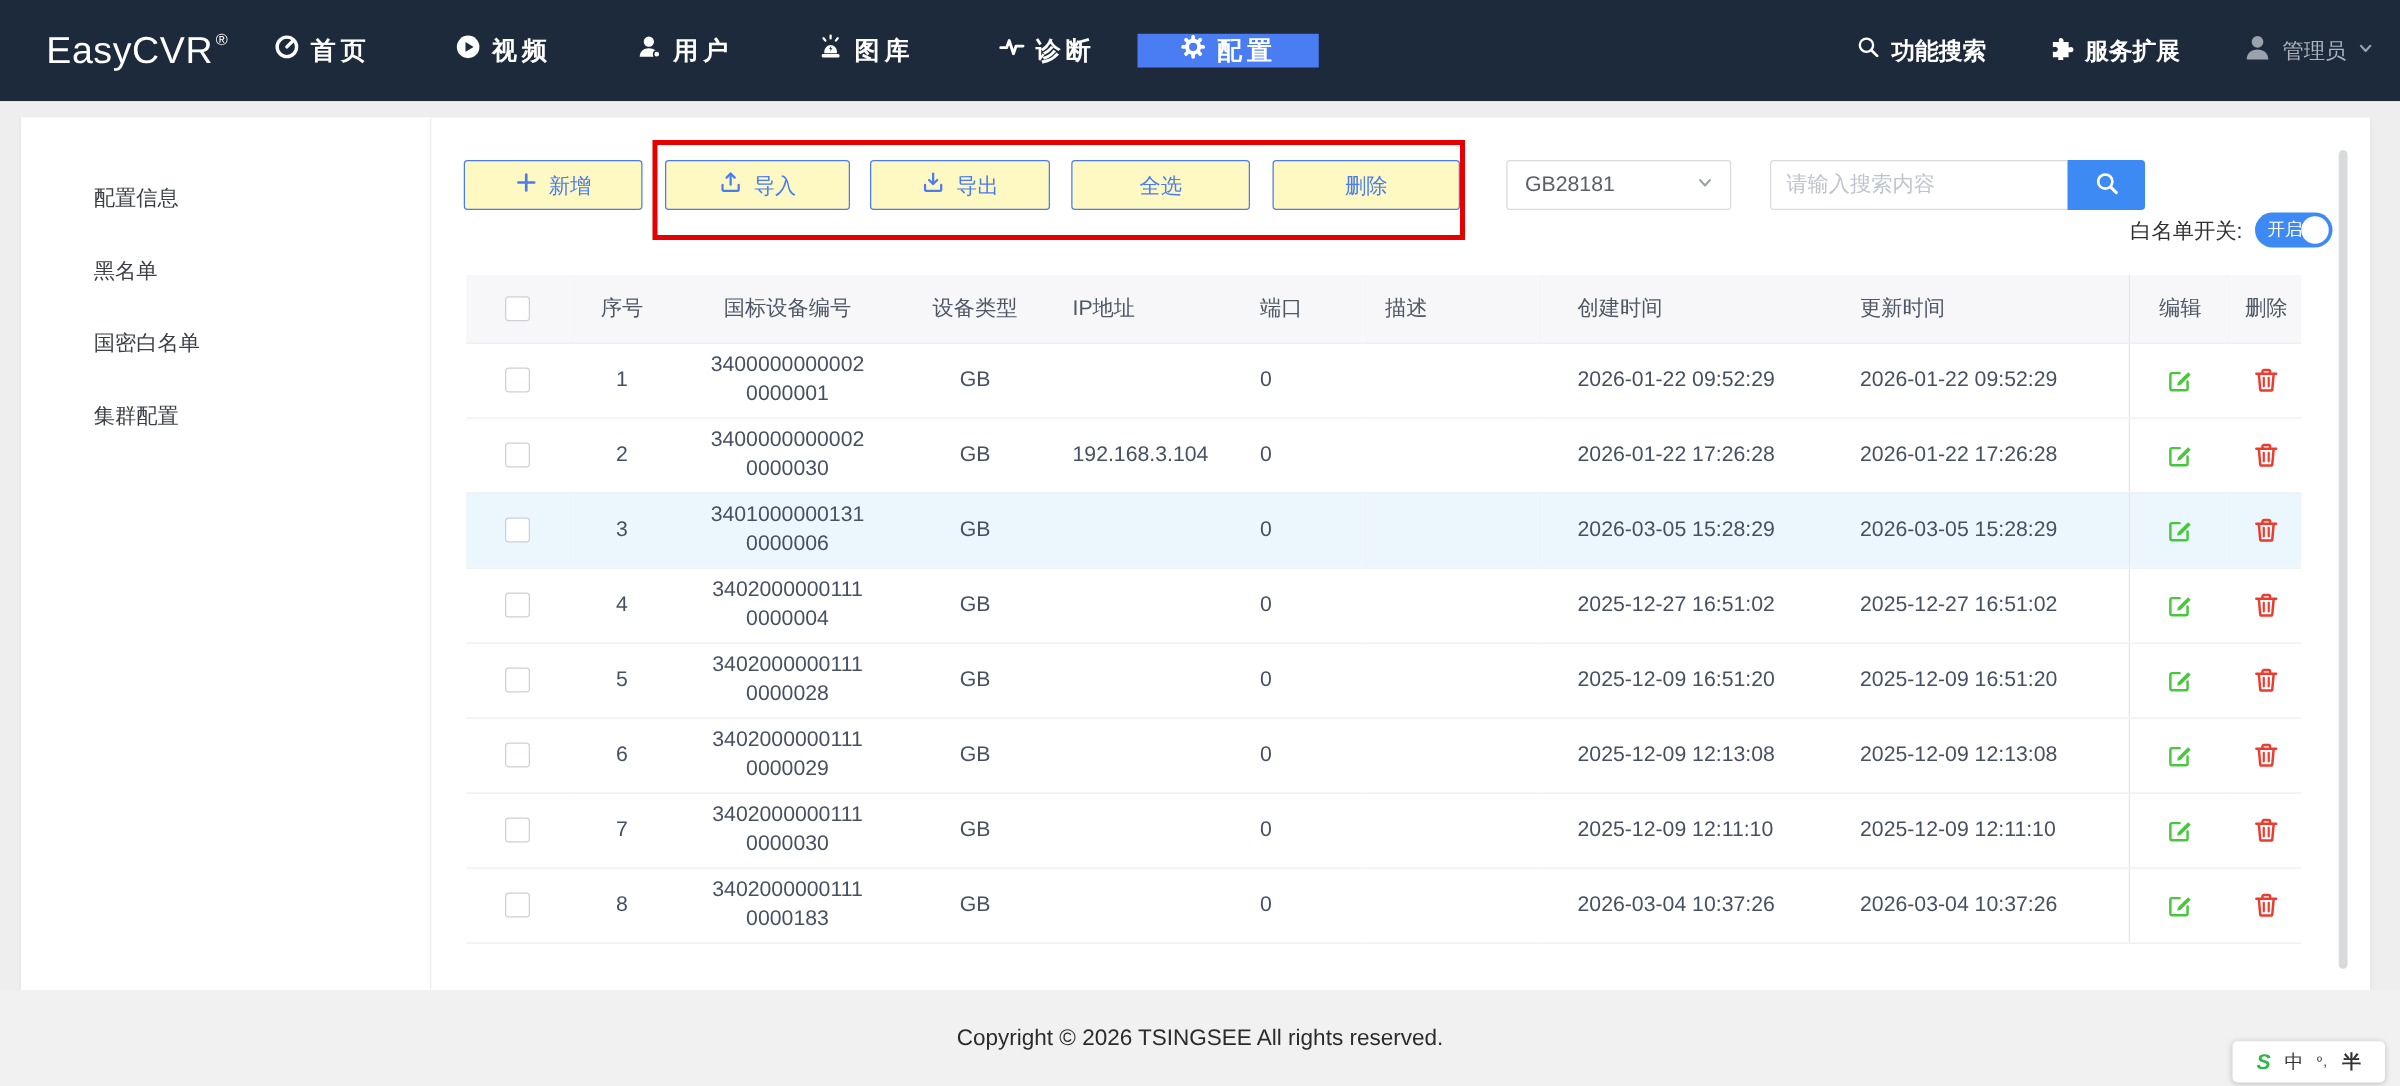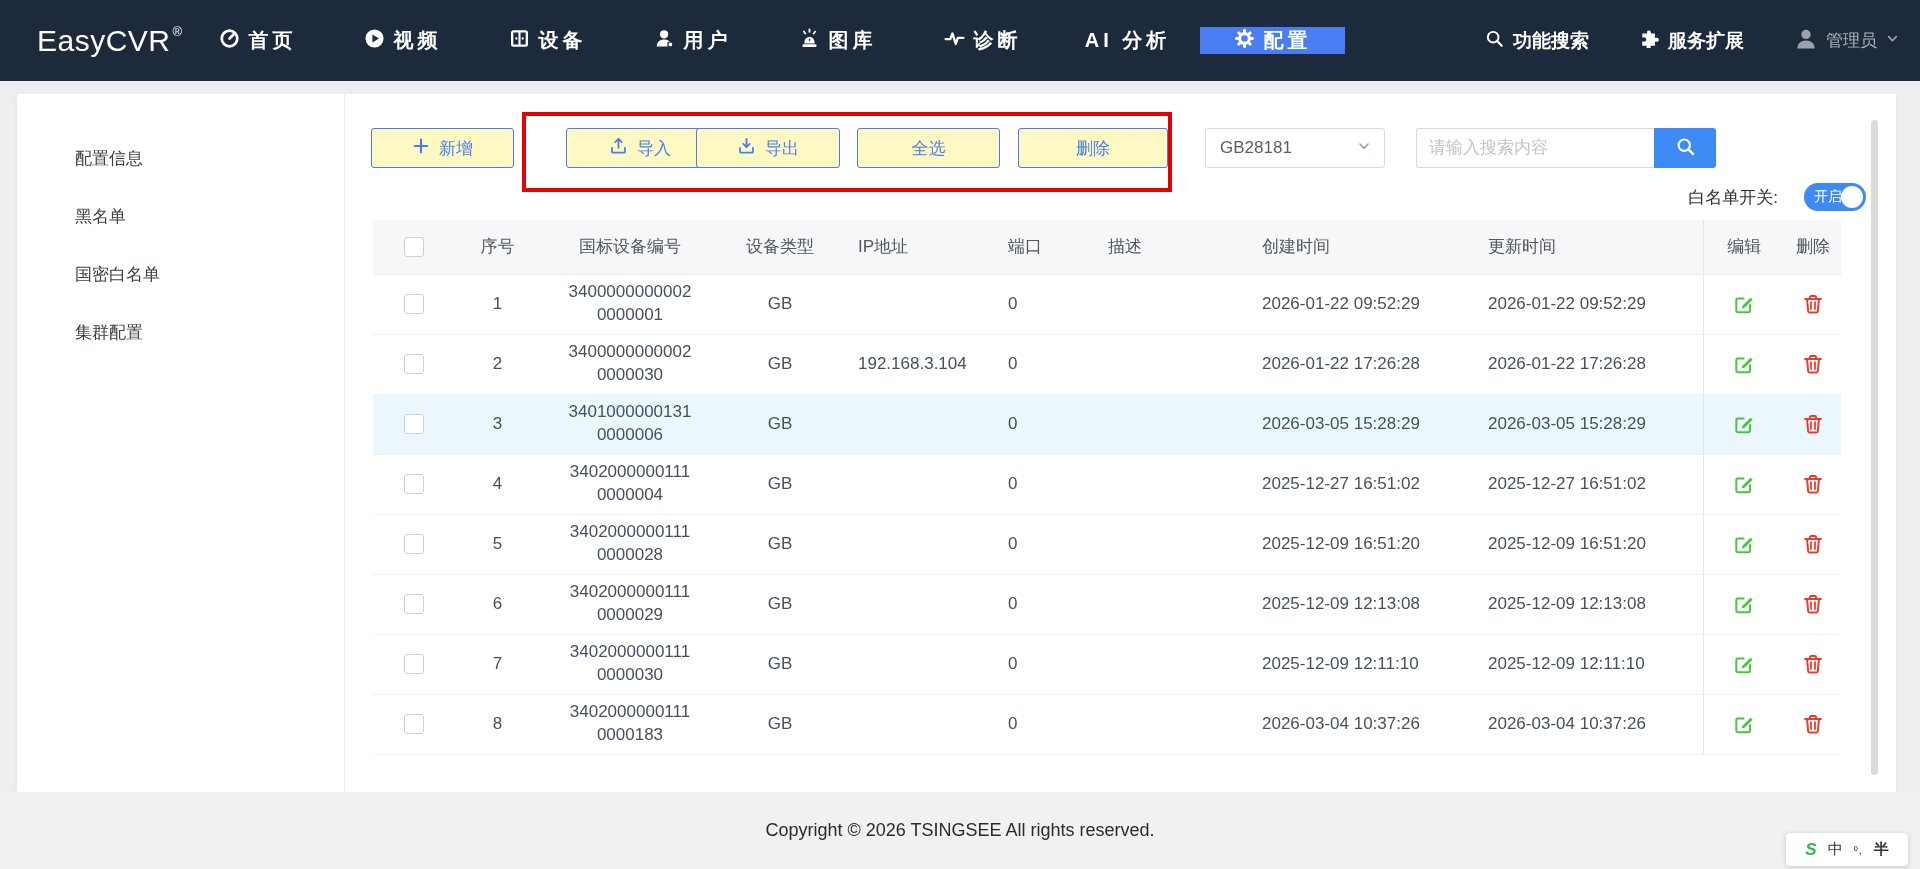--- a/index.html
+++ b/index.html
@@ -47,21 +47,21 @@
     align-items:center; padding:0 12px 0 14px; font-size:17px; color:#5a6068; cursor:pointer; }
   .protocol-select .chev { margin-left:auto; }
   .search-box { position:absolute; left:1399px; top:34px; height:40px; display:flex; }
   .search-input { width:238px; height:40px; border:1px solid #d7dade; border-right:none;
     border-radius:3px 0 0 3px; padding:0 12px; font-size:17px; color:#333; outline:none;
     font-family:inherit; }
   .search-input::placeholder { color:#bfc4cc; }
   .search-btn { width:62px; height:40px; background:#3d8af5; border:none;
     border-radius:0 3px 3px 0; display:flex; align-items:center; justify-content:center;
     cursor:pointer; }
-  .switch-row { position:absolute; right:30px; top:89px; display:flex; align-items:center; gap:26px; }
+  .switch-row { position:absolute; right:30px; top:76px; display:flex; align-items:center; gap:10px; }
   .switch-label { font-size:17px; color:#303030; }
   .toggle { position:relative; width:62px; height:28px; background:#3d8af5; border-radius:14px;
     cursor:pointer; }
   .toggle .on-text { position:absolute; left:10px; top:50%; transform:translateY(-50%);
     color:#fff; font-size:14px; }
   .toggle .knob { position:absolute; right:3px; top:3px; width:22px; height:22px;
     background:#fff; border-radius:50%; }
 
   
   .red-annotation { position:absolute; left:505px; top:18px; width:650px; height:80px;
@@ -127,31 +127,20 @@
         <svg width="21" height="21" viewBox="0 0 20 20">
             <circle cx="10" cy="10" r="8.6" fill="#fff"></circle>
             <polygon points="8,6.3 14.2,10 8,13.7" fill="#1d2a3c"></polygon>
           </svg>
       </span>
       <span class="lbl">视频</span>
     </div>
     <div class="nav-item">
       <span>
         <svg width="21" height="21" viewBox="0 0 20 20">
-            <rect x="3" y="3.2" width="14" height="13.6" rx="1.3" fill="none" stroke="#fff" stroke-width="2.2"></rect>
-            <line x1="10" y1="3.2" x2="10" y2="16.8" stroke="#fff" stroke-width="2"></line>
-            <circle cx="7" cy="10" r="1.1" fill="#fff"></circle>
-            <circle cx="13" cy="10" r="1.1" fill="#fff"></circle>
-          </svg>
-      </span>
-      <span class="lbl">设备</span>
-    </div>
-    <div class="nav-item">
-      <span>
-        <svg width="21" height="21" viewBox="0 0 20 20">
             <circle cx="9.6" cy="6" r="3.9" fill="#fff"></circle>
             <path d="M2.6 17.6 c0-4.2 3.1-6.6 7-6.6 s7 2.4 7 6.6 z" fill="#fff"></path>
             <circle cx="15.6" cy="15.6" r="2.4" fill="#fff" stroke="#1d2a3c" stroke-width="1.2"></circle>
           </svg>
       </span>
       <span class="lbl">用户</span>
     </div>
     <div class="nav-item">
       <span>
         <svg width="21" height="21" viewBox="0 0 20 20">
@@ -165,23 +154,20 @@
       </span>
       <span class="lbl">图库</span>
     </div>
     <div class="nav-item">
       <span>
         <svg width="21" height="21" viewBox="0 0 20 20">
             <polyline points="1.5,10.6 6,10.6 8,5.2 11.2,15.2 13.2,9.4 18.5,9.4" fill="none" stroke="#fff" stroke-width="2.2" stroke-linecap="round" stroke-linejoin="round"></polyline>
           </svg>
       </span>
       <span class="lbl">诊断</span>
-    </div>
-    <div class="nav-item">
-      <span class="lbl">AI 分析</span>
     </div>
     <div class="nav-item active">
       <span>
         <svg width="21" height="21" viewBox="0 0 20 20">
           <g fill="#fff">
             <rect x="8.6" y="1" width="2.8" height="4.6" rx="1.2"></rect>
             <rect x="8.6" y="1" width="2.8" height="4.6" rx="1.2" transform="rotate(45 10 10)"></rect>
             <rect x="8.6" y="1" width="2.8" height="4.6" rx="1.2" transform="rotate(90 10 10)"></rect>
             <rect x="8.6" y="1" width="2.8" height="4.6" rx="1.2" transform="rotate(135 10 10)"></rect>
             <rect x="8.6" y="1" width="2.8" height="4.6" rx="1.2" transform="rotate(180 10 10)"></rect>
@@ -250,21 +236,21 @@
 
     <button class="btn" style="left:354px;width:143px;">
       <span>
         <svg width="18" height="18" viewBox="0 0 20 20">
             <line x1="10" y1="3" x2="10" y2="17" stroke="#4a7cf0" stroke-width="2.4" stroke-linecap="round"></line>
             <line x1="3" y1="10" x2="17" y2="10" stroke="#4a7cf0" stroke-width="2.4" stroke-linecap="round"></line>
           </svg>
       </span>
       <span>新增</span>
     </button>
-    <button class="btn" style="left:515px;width:148px;margin-left:34px;">
+    <button class="btn" style="left:515px;width:148px;">
       <span>
         <svg width="19" height="19" viewBox="0 0 20 20">
             <path d="M3.2 12.6 v4 a1 1 0 0 0 1 1 h11.6 a1 1 0 0 0 1-1 v-4" fill="none" stroke="#4a7cf0" stroke-width="1.9" stroke-linecap="round"></path>
             <line x1="10" y1="3.2" x2="10" y2="12.4" stroke="#4a7cf0" stroke-width="1.9" stroke-linecap="round"></line>
             <polyline points="6.6,6.4 10,3 13.4,6.4" fill="none" stroke="#4a7cf0" stroke-width="1.9" stroke-linecap="round" stroke-linejoin="round"></polyline>
           </svg>
       </span>
       <span>导入</span>
     </button>
     <button class="btn" style="left:679px;width:144px;">

